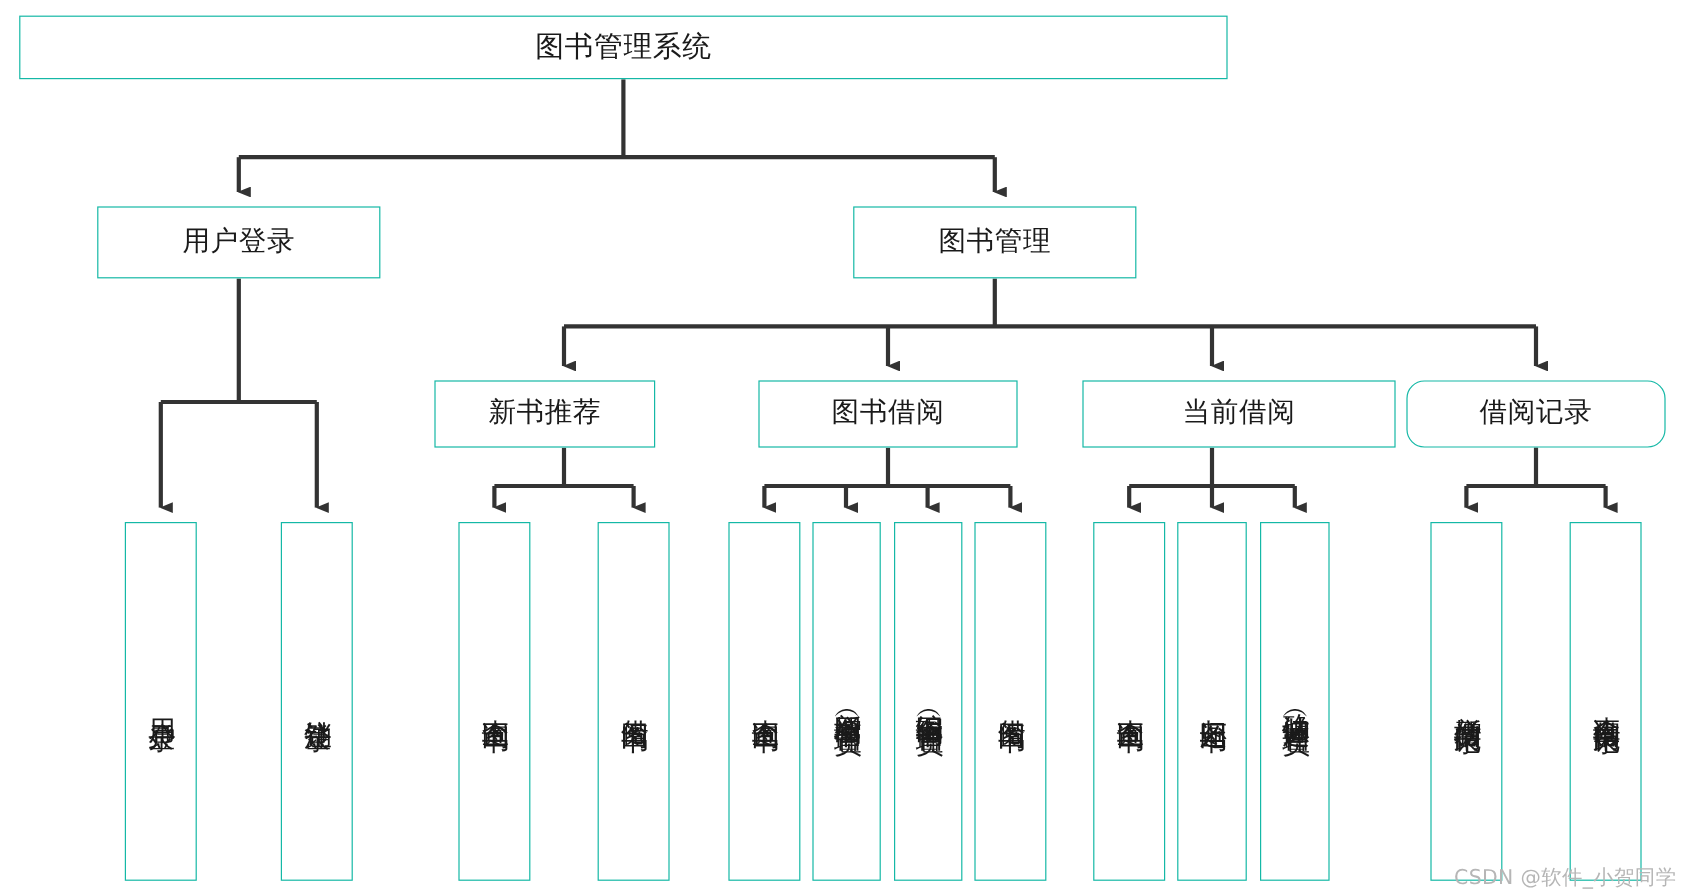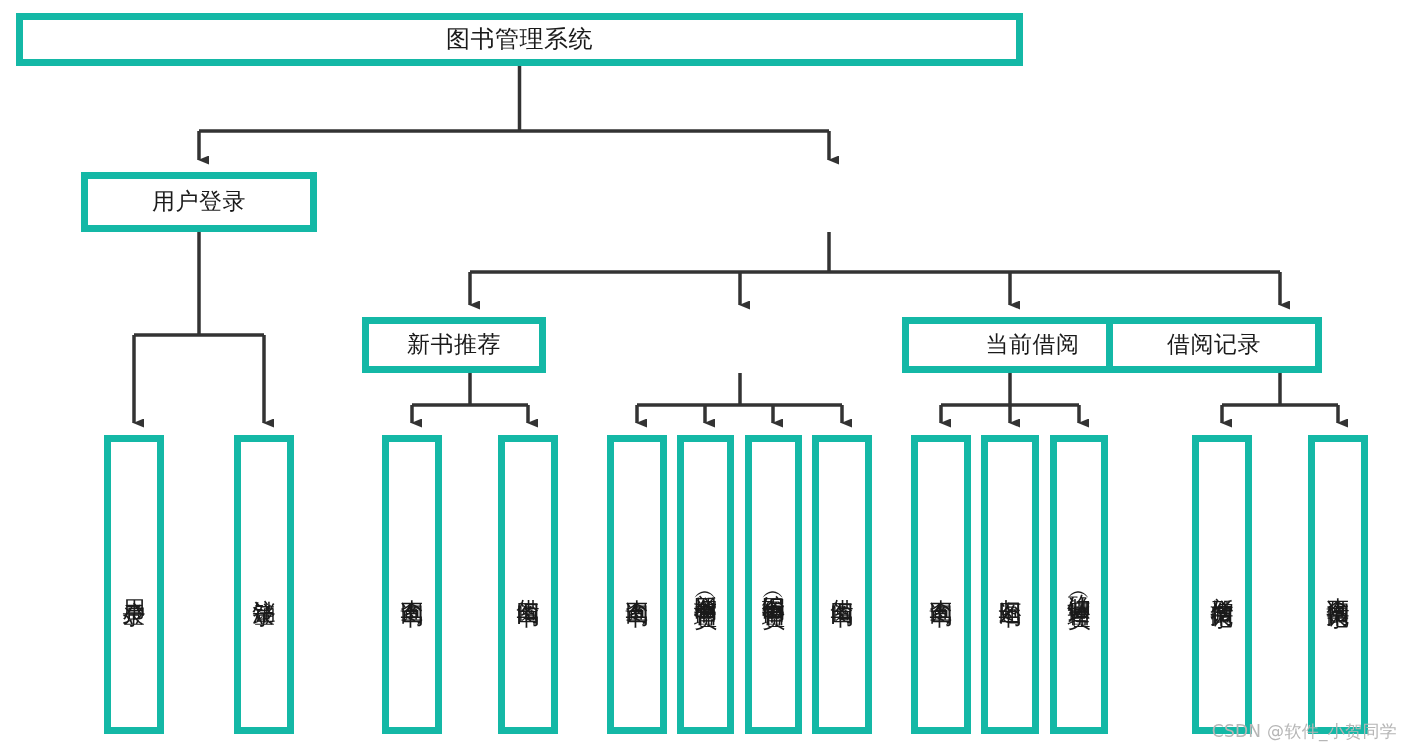--- a/index.html
+++ b/index.html
@@ -23,21 +23,21 @@
     left: 0;
     top: 0;
     width: 1405px;
     height: 747px;
     pointer-events: none;
   }
   .node {
     position: absolute;
     box-sizing: border-box;
     background: #ffffff;
-    border: 7px solid #14b8a6;
+    border: 1px solid #14b8a6;
     display: flex;
     align-items: center;
     justify-content: center;
     color: #1a1a1a;
     z-index: 2;
   }
   .node-h {
     font-size: 23px;
     letter-spacing: 0.5px;
     line-height: 1.1;
@@ -129,28 +129,34 @@
     </g>
   </svg>
 
   <div class="node node-h node-root" style="left:16px; top:13px; width:1007px; height:53px;">
     <span>图书管理系统</span>
   </div>
 
   <div class="node node-h" style="left:81px; top:172px; width:236px; height:60px;">
     <span>用户登录</span>
   </div>
+  <div class="node node-h" style="left:711px; top:172px; width:236px; height:60px;">
+    <span>图书管理</span>
+  </div>
 
   <div class="node node-h" style="left:362px; top:317px; width:184px; height:56px;">
     <span>新书推荐</span>
   </div>
+  <div class="node node-h" style="left:632px; top:317px; width:216px; height:56px;">
+    <span>图书借阅</span>
+  </div>
   <div class="node node-h" style="left:902px; top:317px; width:261px; height:56px;">
     <span>当前借阅</span>
   </div>
-  <div class="node node-h" style="left:1106px; top:317px; width:216px; height:56px;">
+  <div class="node node-h" style="left:1172px; top:317px; width:216px; height:56px;border-radius:15px;">
     <span>借阅记录</span>
   </div>
 
   <div class="node node-v" style="left:104px; top:435px; width:60px; height:299px;">
     <span class="vlabel">用户登录</span>
   </div>
   <div class="node node-v" style="left:234px; top:435px; width:60px; height:299px;">
     <span class="vlabel">注销登录</span>
   </div>
 

